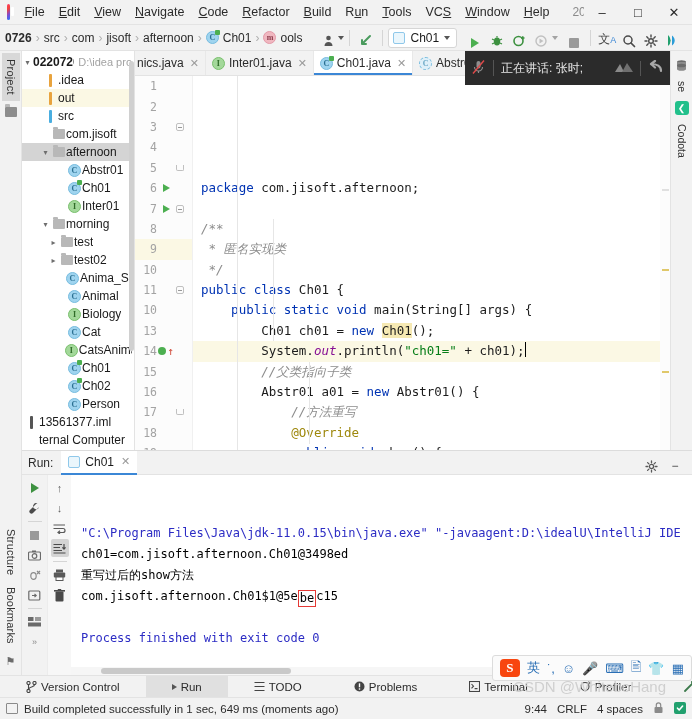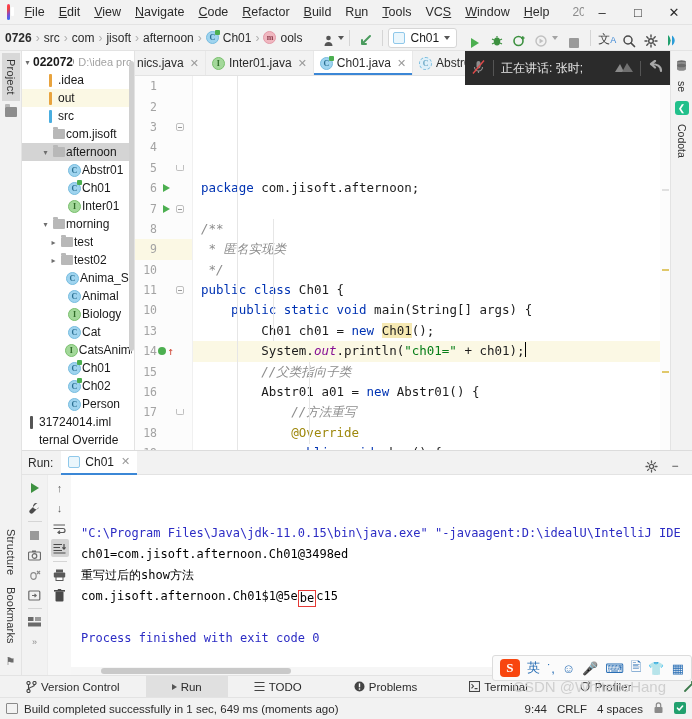--- a/index.html
+++ b/index.html
@@ -560,26 +560,26 @@
             <span class="tico">
               <span class="cbadge c">C</span>
             </span>
             <span class="tlabel">Person</span>
           </div>
           <div class="trow">
             <span style="display:inline-block;width:2px"></span>
             <span class="tico">
               <span class="rbar" style="background:#555"></span>
             </span>
-            <span class="tlabel">31724014.iml</span>
+            <span class="tlabel">13561377.iml</span>
           </div>
           <div class="trow">
             <span style="display:inline-block;width:2px"></span>
             <span class="tico"></span>
-            <span class="tlabel">ternal Override</span>
+            <span class="tlabel">ternal Computer</span>
           </div>
         </div>
       <div style="position:absolute;right:0;top:10px;width:5px;height:290px;background:#d0d0d0;border-radius:3px;"></div>
       <div style="position:absolute;left:0;bottom:0;width:113px;height:8px;background:#f2f2f2;">
         <i style="display:block;position:absolute;left:38px;width:60px;top:1px;height:6px;background:#c9c9c9;border-radius:3px;"></i>
       </div>
     </div>
 
     <div class="editor-col">
 

